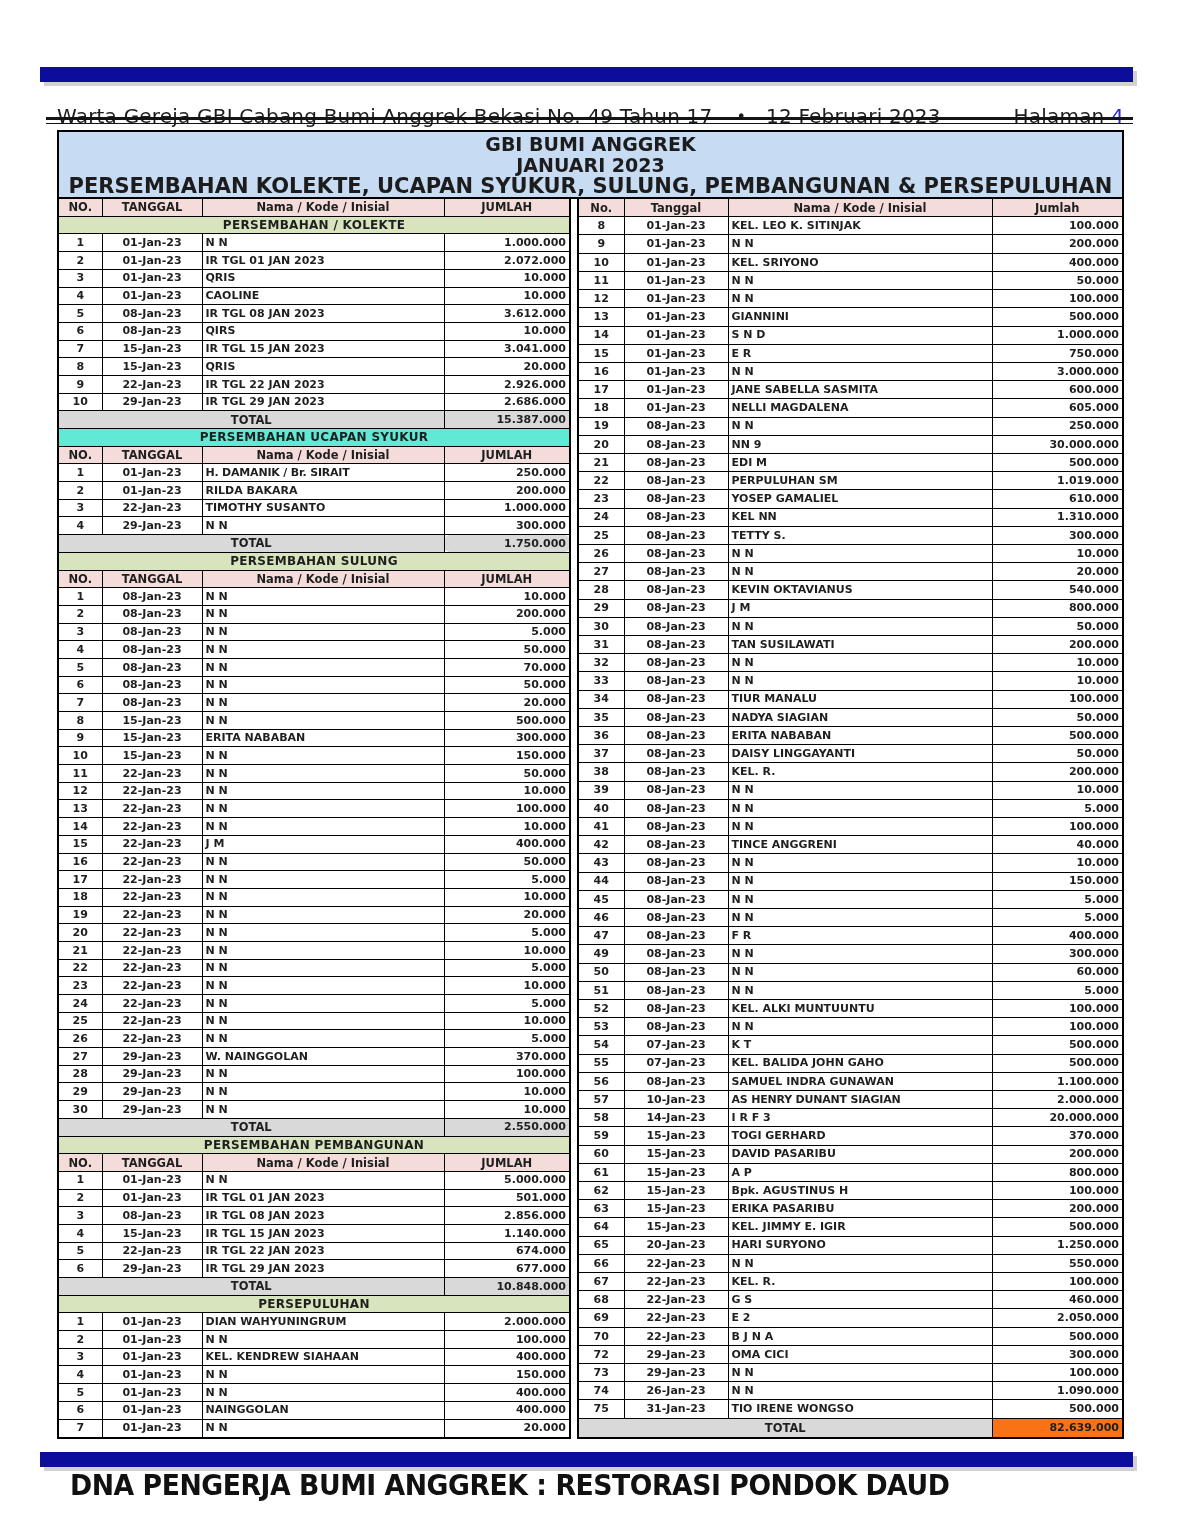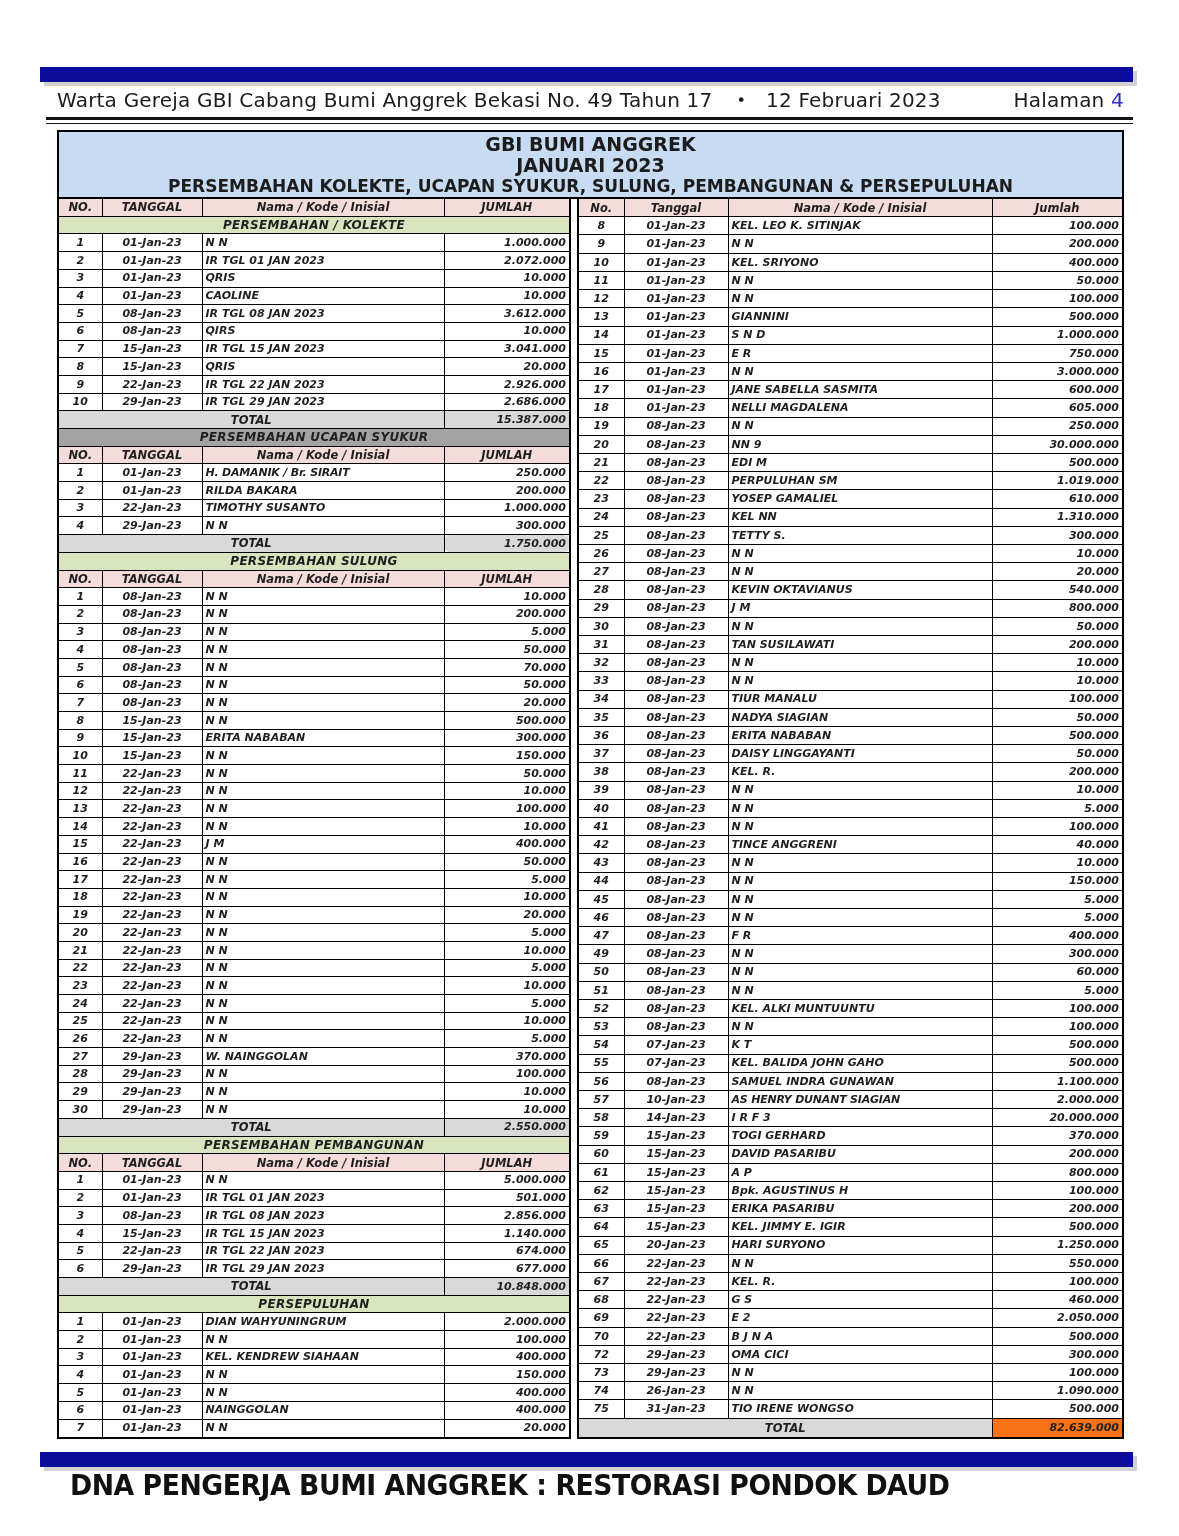--- a/index.html
+++ b/index.html
@@ -10,41 +10,41 @@
   }
   
   .navy-bar {
     position:absolute; left:40px; width:1093px; height:15px;
     box-shadow:4px 4px 0 #d2d2d2;
   }
   .navy-bar.top { top:67px; }
   .navy-bar.bottom { top:1452px; }
   
   .masthead {
-    position:absolute; left:57px; top:88px; width:1067px;
+    position:absolute; left:57px; top:104px; width:1067px;
     display:flex; align-items:center; font-size:20px; letter-spacing:0.2px;
   }
   .masthead .bullet { margin:0 20px 0 24px; font-size:16px; }
   .masthead .spacer { flex:1; }
   .masthead .halaman .num { font-weight:normal; }
   .double-rule {
     position:absolute; left:46px; top:117px; width:1087px; height:3px;
     border-top:3.5px solid #141414; border-bottom:1.5px solid #141414;
   }
   
   .report { position:absolute; left:57px; top:130px; width:1067px; }
   .title-block {
     border:2.5px solid #000; background:#c7dbf3; text-align:center;
     font-weight:bold; padding:2px 0 1px 0;
   }
   .title-block .t1 { font-size:19px; line-height:21px; }
   .title-block .t2 { font-size:19px; line-height:21px; }
-  .title-block .t3 { font-size:17px; line-height:20px; }
+  .title-block .t3 { font-size:21px; line-height:20px; }
   .columns { display:flex; gap:6px; margin-top:-2px; }
-  table.sheet { border-collapse:collapse; table-layout:fixed; height:1242px;font-style:italic; }
+  table.sheet { border-collapse:collapse; table-layout:fixed; height:1242px; }
   table.sheet td {
     border:1.5px solid #000; font-size:11px; font-weight:bold;
     padding:0 3px; height:15px; line-height:1.05;
     white-space:nowrap; overflow:hidden; color:#1f1f1f;
   }
   table.left-sheet  { width:514px; border:2.5px solid #000; }
   table.right-sheet { width:547px; border:2.5px solid #000; }
   td.c-no   { text-align:center; }
   td.c-date { text-align:center; }
   td.c-name { text-align:left; padding-left:6px; }
@@ -160,21 +160,21 @@
               <td class="c-no">10</td>
               <td class="c-date">29-Jan-23</td>
               <td class="c-name">IR TGL 29 JAN 2023</td>
               <td class="c-amt">2.686.000</td>
             </tr>
             <tr class="total">
               <td class="lbl" colspan="3" style="background: rgb(217, 217, 217);">TOTAL</td>
               <td class="c-amt" style="background: rgb(217, 217, 217); margin-left: 40px;">15.387.000</td>
             </tr>
             <tr class="section">
-              <td class="" colspan="4" style="background: #a3a3a3;">PERSEMBAHAN UCAPAN SYUKUR</td>
+              <td class="" colspan="4" style="background: #5eead4;">PERSEMBAHAN UCAPAN SYUKUR</td>
             </tr>
             <tr class="hdr">
               <td class="" style="background: rgb(244, 220, 219);">NO.</td>
               <td class="" style="background: rgb(244, 220, 219);">TANGGAL</td>
               <td class="" style="background: rgb(244, 220, 219);">Nama / Kode / Inisial</td>
               <td class="" style="background: rgb(244, 220, 219);">JUMLAH</td>
             </tr>
             <tr>
               <td class="c-no">1</td>
               <td class="c-date">01-Jan-23</td>

